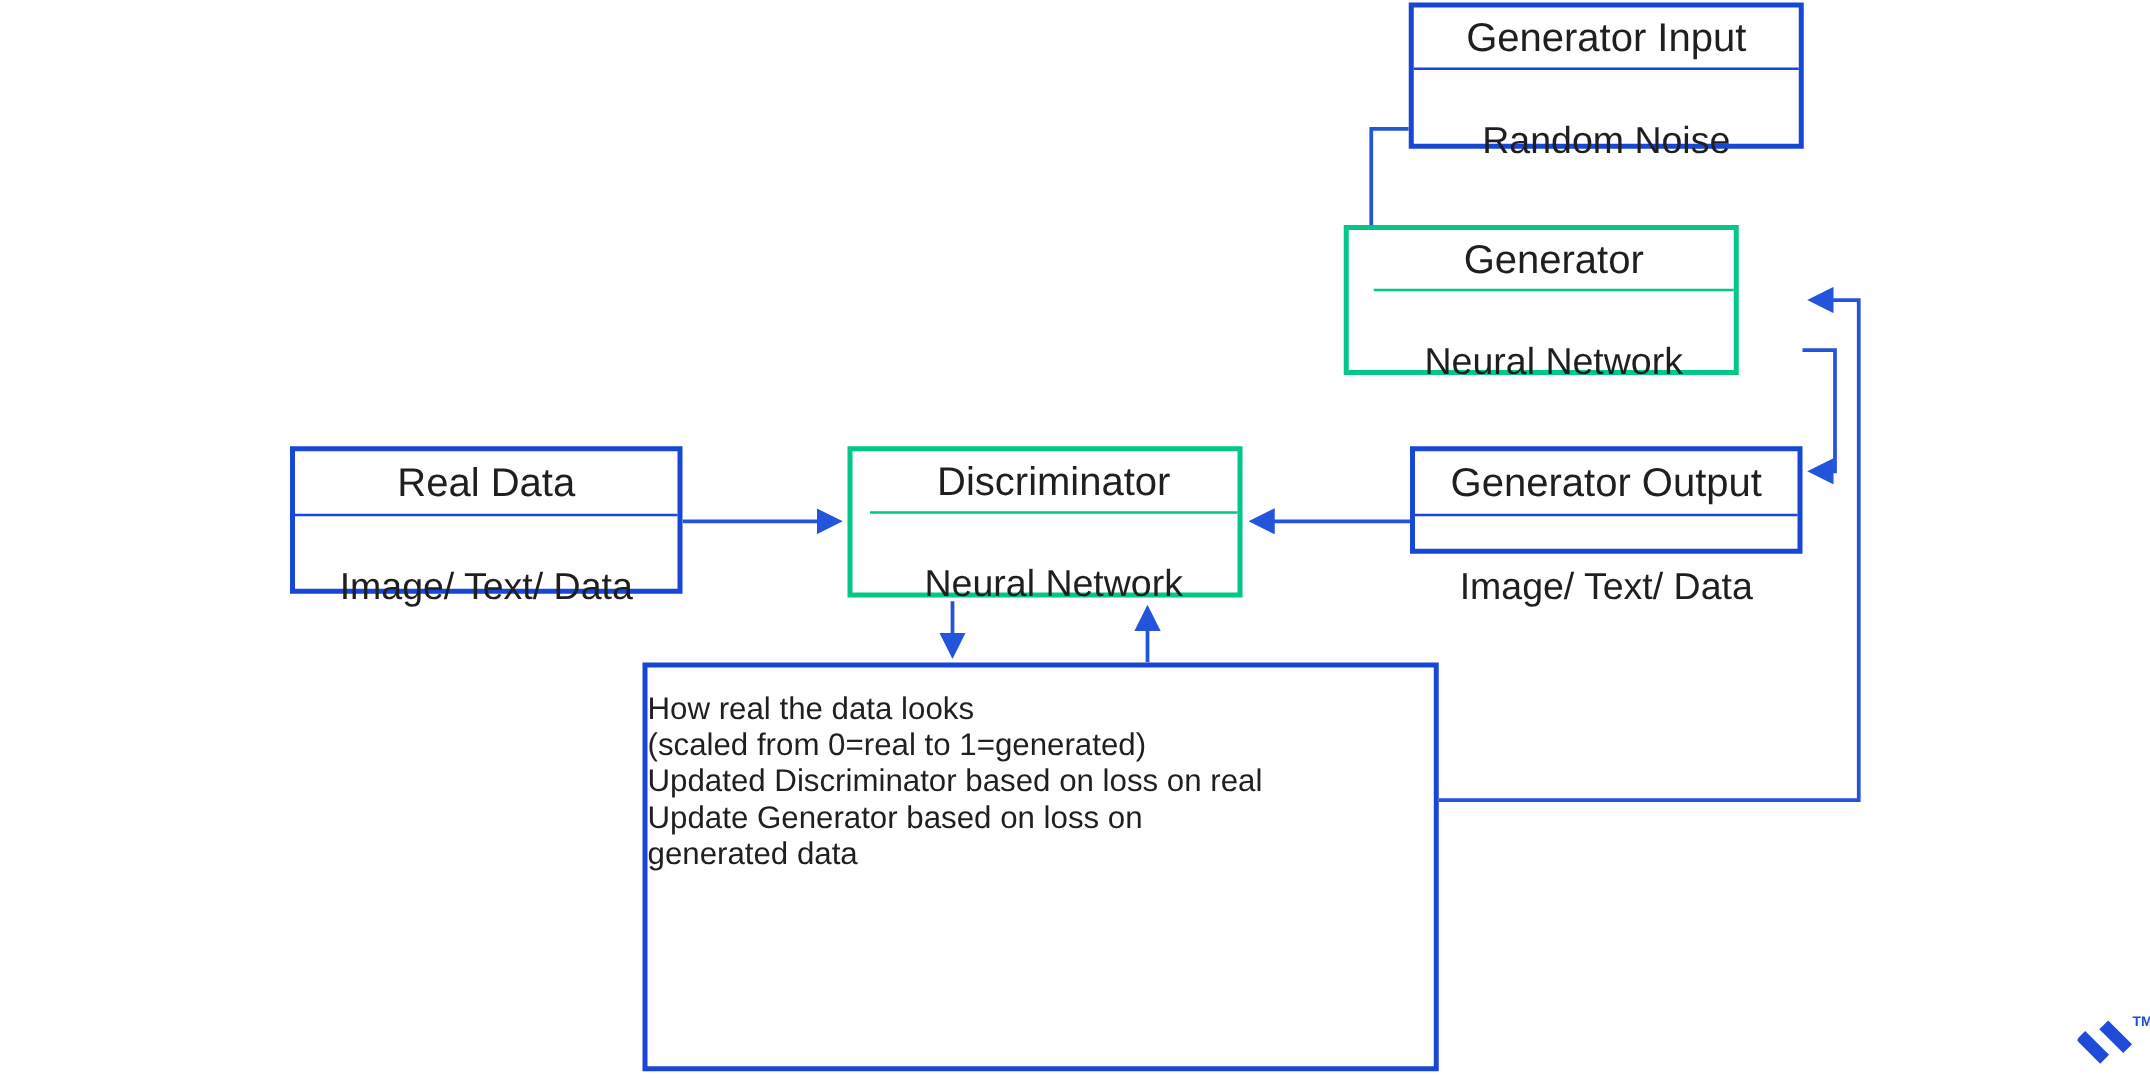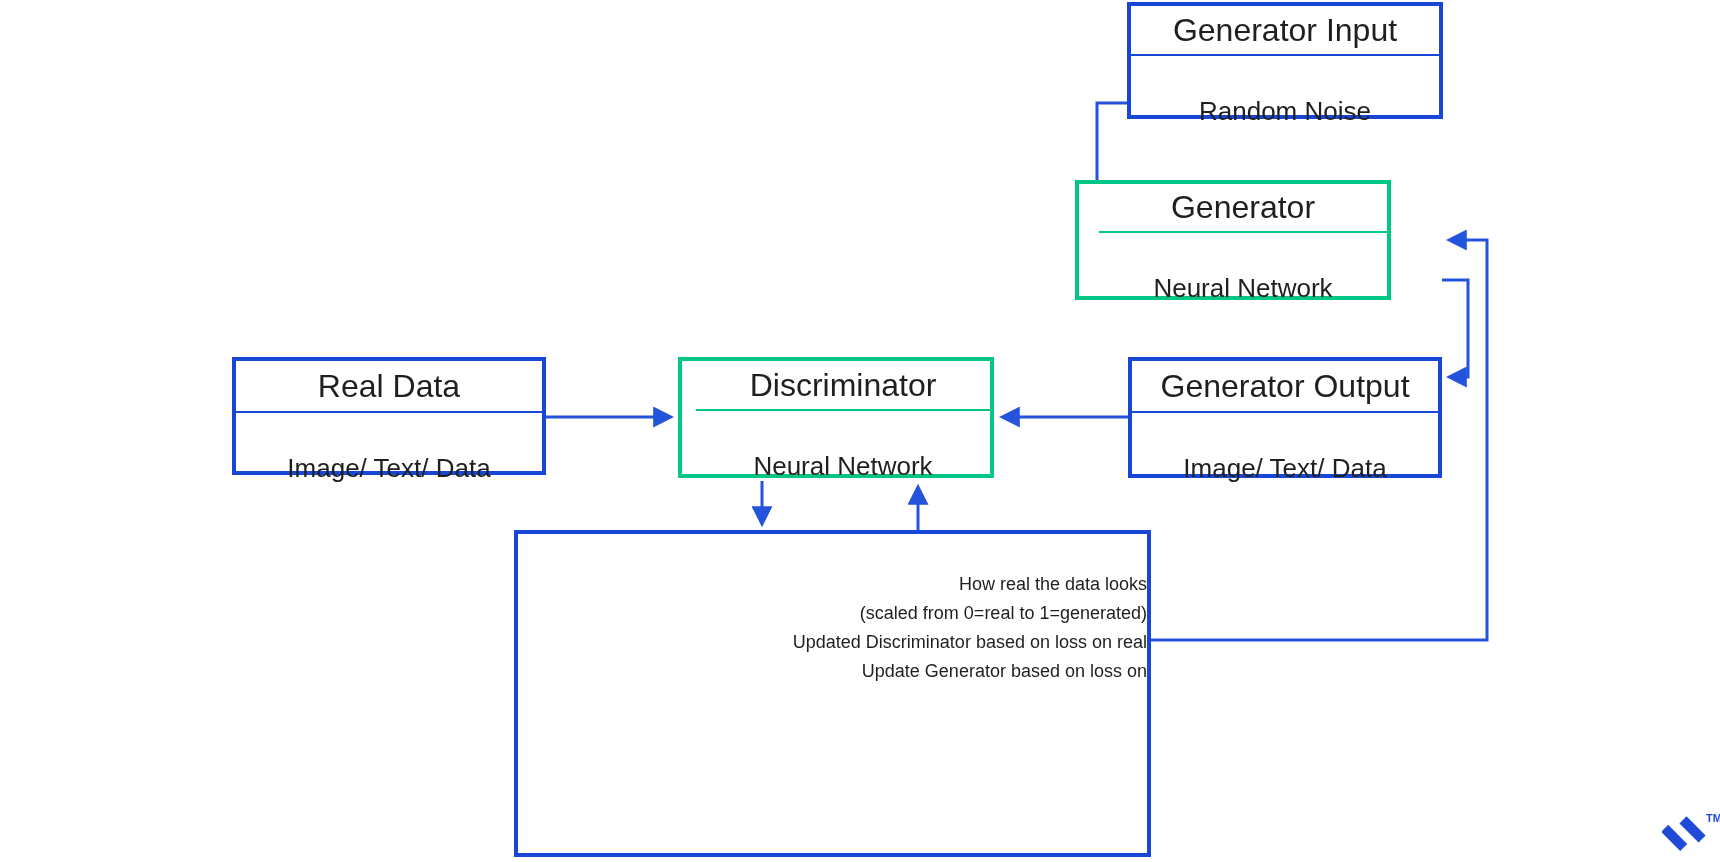--- a/index.html
+++ b/index.html
@@ -37,31 +37,31 @@
     color: var(--text);
     border-bottom: 2px solid var(--blue);
     white-space: nowrap;
   }
   .box.green .box-title { border-bottom-color: var(--green); }
   .box-sub {
     flex: 1 1 auto;
     display: flex;
     align-items: center;
     justify-content: center;
-    font-size: 26px;
+    font-size: 30px;
     color: var(--text);
     white-space: nowrap;
     margin-top: 40px;
   }
   .do-body {
     flex: 1 1 auto;
-    padding-top: 36px;
-    font-size: 18px;
+    padding-top: 19px;
+    font-size: 25px;
     line-height: 29px;
-    text-align: right;
+    text-align: left;
     color: var(--text);
   }
   .do-para + .do-para { }
   .conn-layer {
     position: absolute;
     left: 0; top: 0;
     width: 1720px; height: 862px;
     pointer-events: none;
   }
   .logo-wrap {
@@ -116,34 +116,35 @@
   <div class="box" style="left:232px; top:357px; width:314px; height:118px;">
     <div class="box-title" style="height:50px">Real Data</div>
     <div class="box-sub">Image/ Text/ Data</div>
   </div>
 
   <div class="box green" style="left:678px; top:357px; width:316px; height:121px;padding-left:14px;">
     <div class="box-title" style="height:48px">Discriminator</div>
     <div class="box-sub">Neural Network</div>
   </div>
 
-  <div class="box" style="left:1128px; top:357px; width:314px; height:121px;">
+  <div class="box" style="left:1128px; top:357px; width:314px; height:86px;">
     <div class="box-title" style="height:50px">Generator Output</div>
     <div class="box-sub">Image/ Text/ Data</div>
   </div>
 
   <div class="box" style="left:514px; top:530px; width:637px; height:327px;">
     <div class="do-body">
       <div class="do-para">
         <div>How real the data looks</div>
         <div>(scaled from 0=real to 1=generated)</div>
       </div>
       <div class="do-para">
         <div>Updated Discriminator based on loss on real</div>
         <div>Update Generator based on loss on</div>
+        <div>generated data</div>
       </div>
     </div>
   </div>
 
   <div class="logo-wrap">
     <svg width="44" height="54" viewBox="0 0 44 54" xmlns="http://www.w3.org/2000/svg">
       <g transform="translate(21,26) rotate(45)" fill="#1F4BD8">
         <rect x="-10" y="-15" width="27" height="10"></rect>
         <rect x="-17" y="4" width="27" height="10"></rect>
       </g>

